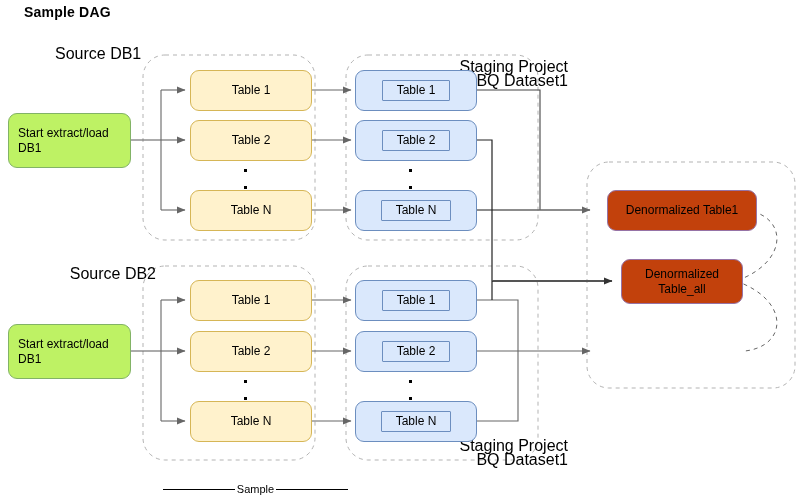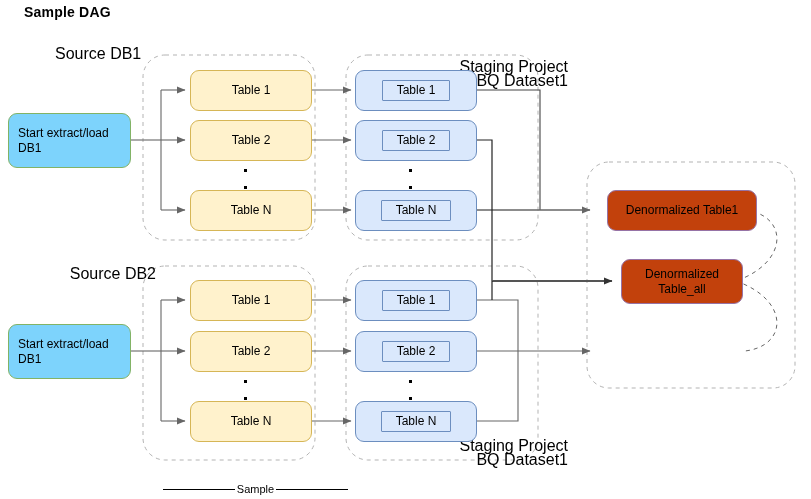--- a/index.html
+++ b/index.html
@@ -15,21 +15,21 @@
     position:absolute;left:24px;top:4px;
     font-size:14px;font-weight:bold;letter-spacing:0.2px;
   }
 
   .node{
     position:absolute;box-sizing:border-box;
     display:flex;align-items:center;justify-content:center;
     text-align:center;border-radius:9px;border:1px solid;
     font-size:12px;line-height:15px;
   }
-  .node.green{background:#7dd3fc;border-color:#82b366;justify-content:flex-start;}
+  .node.green{background:#bef264;border-color:#82b366;justify-content:flex-start;}
   .node.green .txt{padding-left:9px;text-align:left;}
   .node.yellow{background:#fff2cc;border-color:#d6b656;}
   .node.blue{background:#dae8fc;border-color:#6c8ebf;}
   .node.purple{background:#c2410c;border-color:#9673a6;margin-left:12px;}
 
   .inner-box{
     border:1px solid #6c8ebf;background:#dae8fc;
     padding:2px 14px;border-radius:1px;font-size:12px;line-height:15px;
   }
 

